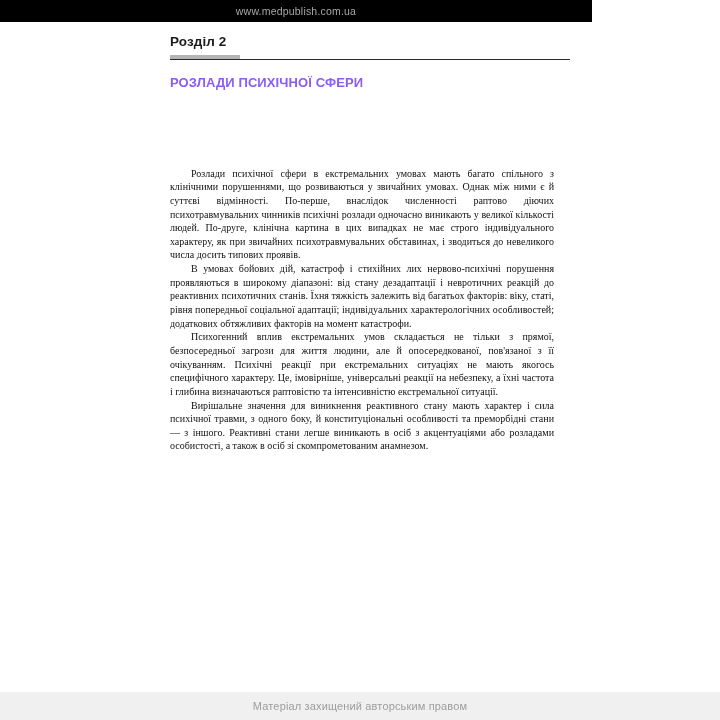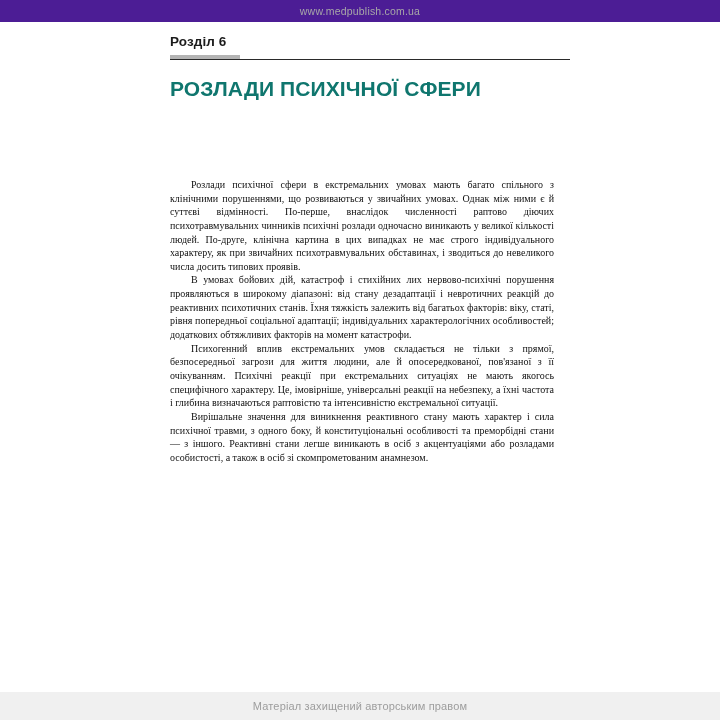--- a/index.html
+++ b/index.html
@@ -13,30 +13,30 @@
     font-family: "Liberation Serif", "DejaVu Serif", serif;
     overflow: hidden;
     position: relative;
   }
 
   
   .top-watermark {
     position: absolute;
     top: 0;
     left: 0;
-    width: 720px;
+    width: 592px;
     height: 22px;
     display: flex;
     align-items: center;
     justify-content: center;
     font-family: "Liberation Sans", "DejaVu Sans", sans-serif;
     font-size: 10.5px;
     letter-spacing: 0.2px;
     color: #a8a8a8;
-    background: #4c1d95;
+    background: #000000;
     user-select: none;
   }
 
   
   .page {
     position: absolute;
     top: 22px;
     left: 0;
     width: 720px;
     height: 670px;
@@ -80,22 +80,22 @@
     top: 4px;
     width: 400px;
     height: 1px;
     background: #2a2a2a;
   }
 
   
   .chapter-title {
     font-family: "Liberation Sans", "DejaVu Sans", sans-serif;
     font-weight: bold;
-    font-size: 21px;
-    color: #0f766e;
+    font-size: 13px;
+    color: #8b5cf6;
     line-height: 1.42;
     letter-spacing: 0.1px;
     margin-top: 12px;
   }
   .chapter-title .tline { display: block; }
 
   
   .body-text {
     margin-top: 74px;
   }
@@ -129,21 +129,21 @@
   }
 </style>
 </head>
 <body>
 
 <div class="top-watermark">www.medpublish.com.ua</div>
 
 <div class="page">
   <div class="content">
 
-    <div class="chapter-label">Розділ 6</div>
+    <div class="chapter-label">Розділ 2</div>
 
     <div class="rule-wrap">
       <div class="rule-block"></div>
       <div class="rule-line"></div>
     </div>
 
     <div class="chapter-title">
       <span class="tline">РОЗЛАДИ ПСИХІЧНОЇ СФЕРИ</span>
     </div>
 

